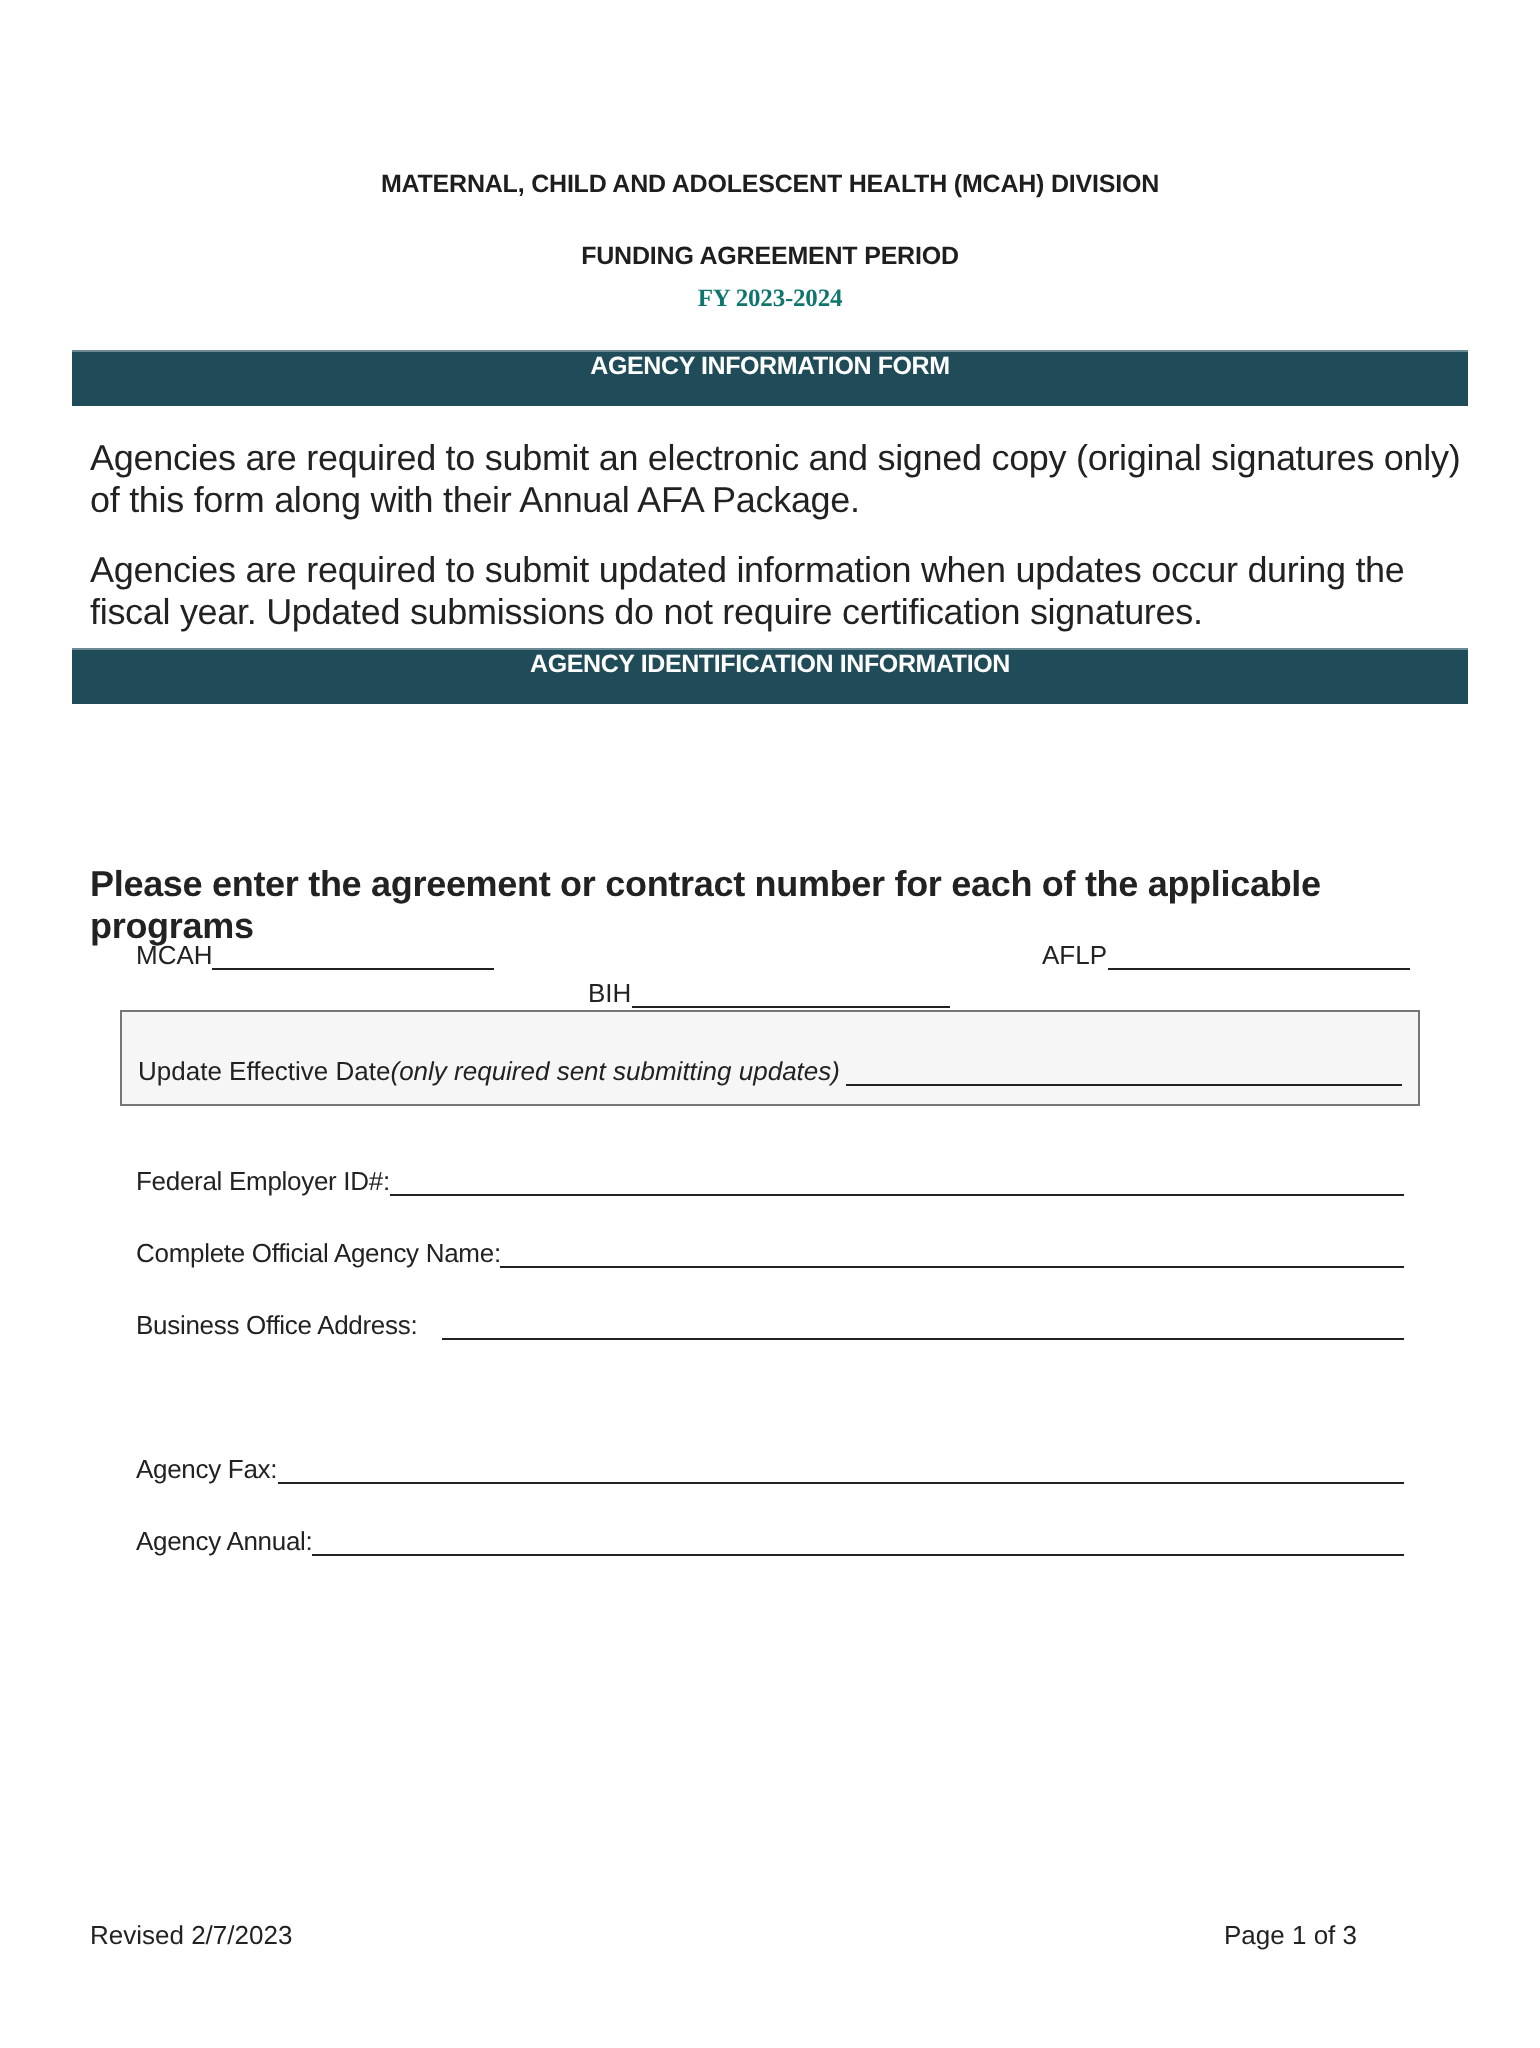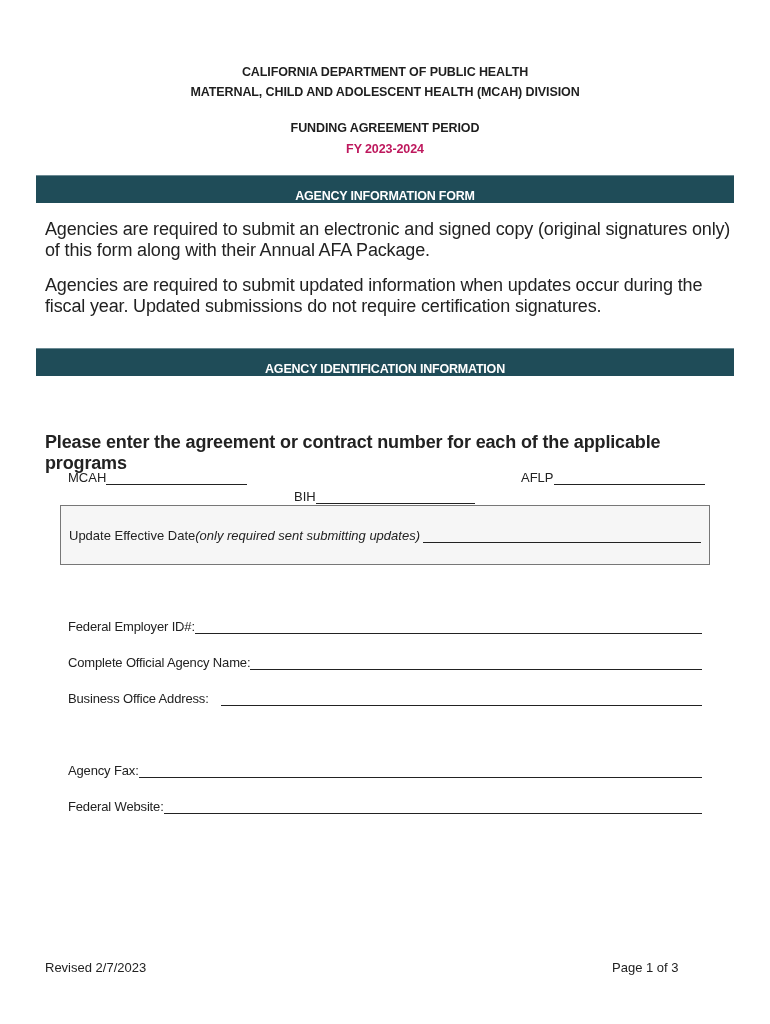--- a/index.html
+++ b/index.html
@@ -2,59 +2,58 @@
 <html><head>
   <meta charset="utf-8">
   <style>
     html, body { margin: 0; padding: 0; background: #ffffff; }
     body {
       width: 770px; height: 1024px; position: relative; overflow: hidden;
       font-family: "Liberation Sans", sans-serif; color: #222;
     }
     .page { position: absolute; left: 0; top: 0; width: 770px; height: 1024px; }
     .center { position: absolute; left: 0; width: 770px; text-align: center; font-weight: bold; font-size: 12.5px; color: #1e1e1e; letter-spacing: -0.1px; }
-    .fy { color: #be185d; }
+    .fy { color: #0f766e; font-family: Liberation Serif, serif; }
     .bar {
       position: absolute; left: 36px; width: 698px; height: 28px;
       background: #1f4c58; color: #ffffff; font-weight: bold; font-size: 12.5px;
-      display: flex; align-items: flex-end; justify-content: center;
+      display: flex; align-items: flex-start; justify-content: center;
       border-top: 1px solid #6b8a93; box-sizing: border-box; letter-spacing: -0.2px;
     }
     .para { position: absolute; left: 45px; width: 690px; font-size: 18px; line-height: 21px; color: #222; letter-spacing: -0.15px; }
     .bold { font-weight: bold; }
     .prog { position: absolute; top: 470px; font-size: 13px; display: flex; align-items: flex-end; }
     .line { display: inline-block; border-bottom: 1px solid #222; height: 14px; }
     .update-box {
-      position: absolute; left: 60px; top: 505px; width: 650px; height: 60px;
+      position: absolute; left: 60px; top: 505px; width: 650px; height: 48px;
       border: 1.5px solid #777; background: #f6f6f6; box-sizing: border-box;
     }
     .update-row { position: absolute; left: 8px; top: 22px; right: 8px; font-size: 13px; display: flex; align-items: flex-end; }
     .update-row .fill { flex: 1; border-bottom: 1px solid #222; height: 14px; margin-left: 3px; }
-    .field { position: absolute; left: 68px; width: 634px; font-size: 13px; display: flex; align-items: flex-end; letter-spacing: -0.15px; margin-top: 36px; }
+    .field { position: absolute; left: 68px; width: 634px; font-size: 13px; display: flex; align-items: flex-end; letter-spacing: -0.15px; }
     .field .fill { flex: 1; border-bottom: 1px solid #222; height: 14px; }
     .footer { position: absolute; top: 960px; font-size: 13px; color: #222; }
   </style>
 </head>
 <body>
 
 <div class="page">
 
-  <div class="center" style="top:65px;">CALIFORNIA DEPARTMENT OF PUBLIC HEALTH</div>
   <div class="center" style="top:85px;">MATERNAL, CHILD AND ADOLESCENT HEALTH (MCAH) DIVISION</div>
   <div class="center" style="top:121px;">FUNDING AGREEMENT PERIOD</div>
   <div class="center fy" style="top:142px;">FY 2023-2024</div>
 
   <div class="bar" style="top:175px;">
     <span>AGENCY INFORMATION FORM</span>
   </div>
 
   <div class="para" style="top:219px;">Agencies are required to submit an electronic and signed copy (original signatures only) of this form along with their Annual AFA Package.</div>
   <div class="para" style="top:275px;">Agencies are required to submit updated information when updates occur during the fiscal year. Updated submissions do not require certification signatures.</div>
 
-  <div class="bar" style="top:348px;">
+  <div class="bar" style="top:324px;">
     <span>AGENCY IDENTIFICATION INFORMATION</span>
   </div>
 
   <div class="para bold" style="top:432px;">Please enter the agreement or contract number for each of the applicable programs</div>
 
   <div class="prog" style="left:68px;">
     <span>MCAH</span>
     <span class="line" style="width:141px;"></span>
   </div>
   <div class="prog" style="left:294px;margin-top:19px;">
@@ -84,19 +83,19 @@
   </div>
   <div class="field" style="top:655px;gap:12px;">
     <span>Business Office Address:</span>
     <span class="fill"></span>
   </div>
   <div class="field" style="top:727px;">
     <span>Agency Fax:</span>
     <span class="fill"></span>
   </div>
   <div class="field" style="top:763px;">
-    <span>Federal Website:</span>
+    <span>Agency Annual:</span>
     <span class="fill"></span>
   </div>
 
   <div class="footer" style="left:45px;">Revised 2/7/2023</div>
   <div class="footer" style="left:612px;">Page 1 of 3</div>
 </div>
 
 </body></html>

